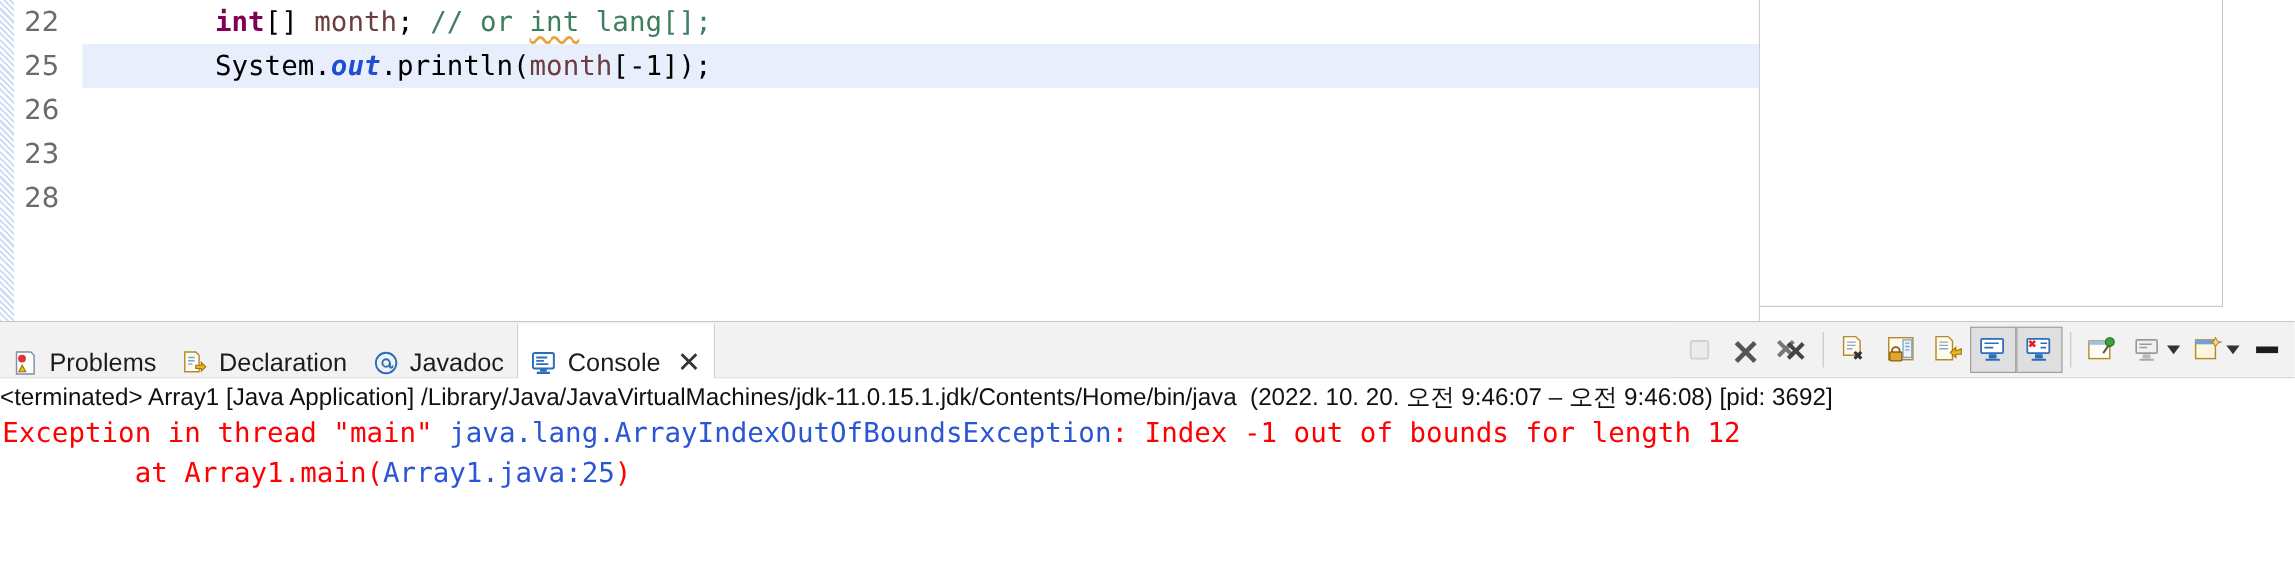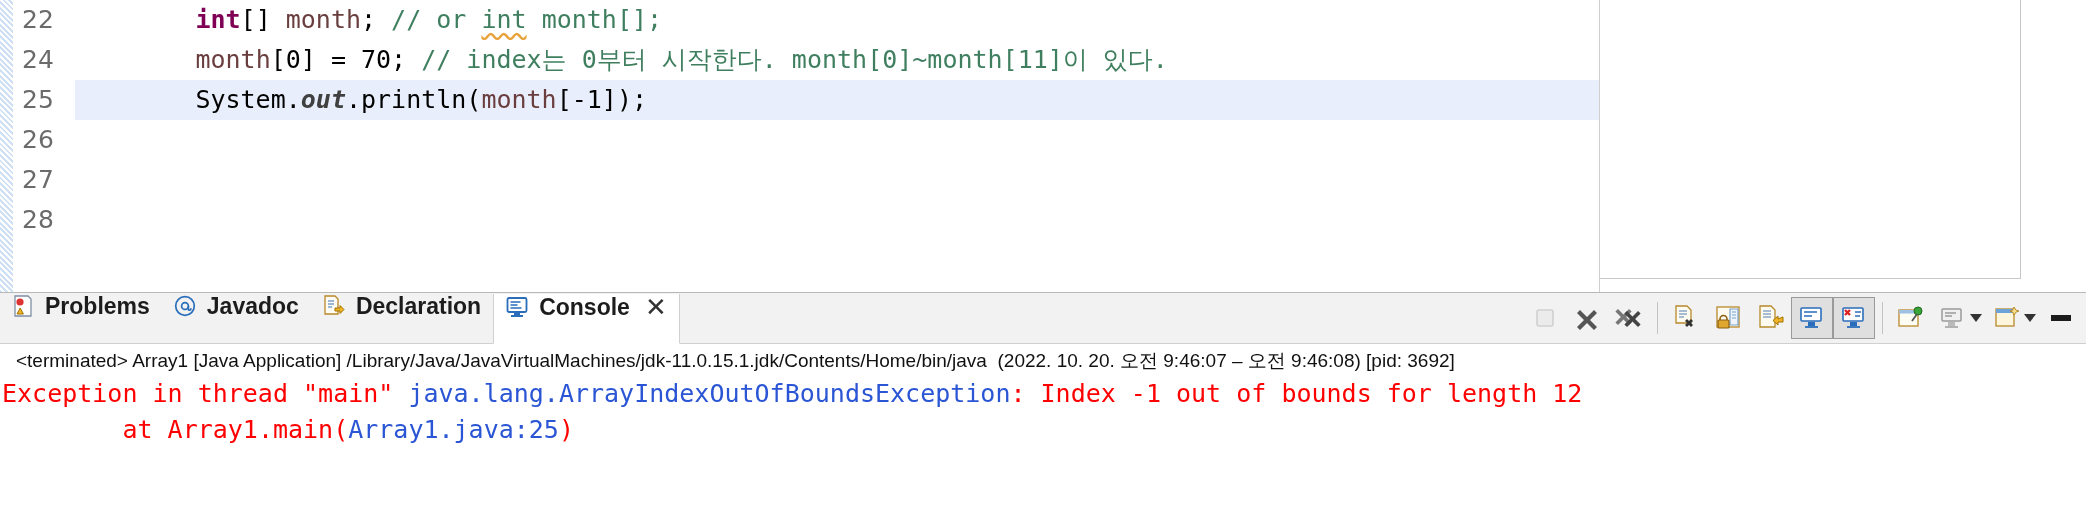--- a/index.html
+++ b/index.html
@@ -91,21 +91,21 @@
   .ltext {
     position: absolute;
     left: 62px; top: 0;
     white-space: pre;
   }
   
   .t-kw      { color: #7f0055; font-weight: bold; }
   .t-plain   { color: #000000; }
   .t-field   { color: #6a3e3e; }
   .t-comment { color: #3f7f5f; }
-  .t-static  { color: #404040; font-weight: bold; font-style: italic; }
+  .t-static  { color: #1d4ed8; font-weight: bold; font-style: italic; }
   .t-warn    {
     color: #3f7f5f;
     text-decoration: underline wavy #e8a33d;
     text-underline-offset: 4px;
   }
 
   
   .console-panel {
     position: absolute;
     left: 0; top: 292px;
@@ -121,30 +121,29 @@
     display: flex;
     align-items: center;
   }
   .tabbar-left {
     display: flex;
     align-items: center;
     height: 50px;
   }
   .tab {
     display: flex;
-    align-items: flex-start;
+    align-items: flex-end;
     height: 50px;
     padding: 0 12px 0 10px;
     gap: 9px;
     font-size: 23px;
     color: #1c1c1c;
     background: #f2f2f2;
     cursor: default;
     box-sizing: border-box;
-    font-weight: bold;
   }
   .tab.active {
     background: #ffffff;
     border-left: 1px solid #d0d0d0;
     border-right: 1px solid #d0d0d0;
     border-bottom: 1px solid #ffffff;
     margin-bottom: -1px;
   }
   .tab-label { white-space: nowrap; }
   .tab-close {
@@ -195,24 +194,24 @@
   }
 
   
   .console-body {
     position: relative;
     background: #ffffff;
     padding-top: 2px;
   }
   .term-line {
     font-family: "Liberation Sans", sans-serif;
-    font-size: 19px;
+    font-size: 22px;
     color: #111111;
     white-space: pre;
-    padding-left: 16px;
+    padding-left: 0;
     line-height: 30px;
   }
   .out-line {
     font-family: "DejaVu Sans Mono", monospace;
     font-size: 25px;
     white-space: pre;
     line-height: 36px;
     padding-left: 2px;
   }
   .c-err  { color: #ff0000; }
@@ -221,25 +220,24 @@
   }
 </style>
 </head>
 <body>
 
 <div class="editor">
   <div class="editor-folding"></div>
 
   <div class="editor-code-area">
     <div id="code-lines">
-        <div class="code-line"><span class="lnum">22</span><span class="ltext"><span class="t-plain">        </span><span class="t-kw">int</span><span class="t-plain">[] </span><span class="t-field">month</span><span class="t-plain">; </span><span class="t-comment">// or </span><span class="t-warn">int</span><span class="t-comment"> month[];</span></span></div>
-        <div class="code-line"><span class="lnum">24</span><span class="ltext"><span class="t-plain">        </span><span class="t-field">month</span><span class="t-plain">[0] = 70; </span><span class="t-comment">// index는 0부터 시작한다. month[0]~month[11]이 있다.</span></span></div>
+        <div class="code-line"><span class="lnum">22</span><span class="ltext"><span class="t-plain">        </span><span class="t-kw">int</span><span class="t-plain">[] </span><span class="t-field">month</span><span class="t-plain">; </span><span class="t-comment">// or </span><span class="t-warn">int</span><span class="t-comment"> lang[];</span></span></div>
         <div class="code-line highlight"><div class="ln-bg"></div><span class="lnum">25</span><span class="ltext"><span class="t-plain">        System.</span><span class="t-static">out</span><span class="t-plain">.println(</span><span class="t-field">month</span><span class="t-plain">[-1]);</span></span></div>
         <div class="code-line"><span class="lnum">26</span><span class="ltext"></span></div>
-        <div class="code-line"><span class="lnum">27</span><span class="ltext"></span></div>
+        <div class="code-line"><span class="lnum">23</span><span class="ltext"></span></div>
         <div class="code-line"><span class="lnum">28</span><span class="ltext"></span></div>
       </div>
   </div>
 
   <div class="editor-right-pane">
     <div class="editor-right-inner"></div>
     <div class="editor-right-far"></div>
   </div>
 </div>
 
@@ -253,36 +251,36 @@
               <path d="M4 2h13l3 3v17H4z" fill="#fdfdfd" stroke="#7f8fa6" stroke-width="1.3"></path>
               <circle cx="9" cy="8" r="3.6" fill="#d33"></circle>
               <path d="M6 20l3.2-6 3.2 6z" fill="#f0b429" stroke="#a37300" stroke-width="1"></path>
             </svg>
           </span>
           <span class="tab-label">Problems</span>
         </div>
         <div class="tab">
           <span style="display: inline-flex; width: 26px; height: 26px; align-items: center; justify-content: center;">
             <svg width="24" height="24" viewBox="0 0 24 24">
+              <path d="M3 2h10l3 3v15H3z" fill="#fdfbf2" stroke="#b8892b" stroke-width="1.3"></path>
+              <path d="M6 7h6M6 10h6M6 13h4" stroke="#7aa3cc" stroke-width="1.3"></path>
+              <path d="M13 14h5v-2.5l4 4-4 4V17h-5z" fill="#f0b429" stroke="#a37300" stroke-width="1"></path>
+            </svg>
+          </span>
+          <span class="tab-label">Declaration</span>
+        </div>
+        <div class="tab">
+          <span style="display: inline-flex; width: 26px; height: 26px; align-items: center; justify-content: center;">
+            <svg width="24" height="24" viewBox="0 0 24 24">
               <circle cx="12" cy="12" r="9.3" fill="none" stroke="#2a6ebb" stroke-width="1.7"></circle>
               <circle cx="12" cy="12" r="3.4" fill="none" stroke="#2a6ebb" stroke-width="1.7"></circle>
               <path d="M15.4 12v3.2c0 1.6 2.6 1.5 2.6-1" fill="none" stroke="#2a6ebb" stroke-width="1.7"></path>
             </svg>
           </span>
           <span class="tab-label">Javadoc</span>
-        </div>
-        <div class="tab">
-          <span style="display: inline-flex; width: 26px; height: 26px; align-items: center; justify-content: center;">
-            <svg width="24" height="24" viewBox="0 0 24 24">
-              <path d="M3 2h10l3 3v15H3z" fill="#fdfbf2" stroke="#b8892b" stroke-width="1.3"></path>
-              <path d="M6 7h6M6 10h6M6 13h4" stroke="#7aa3cc" stroke-width="1.3"></path>
-              <path d="M13 14h5v-2.5l4 4-4 4V17h-5z" fill="#f0b429" stroke="#a37300" stroke-width="1"></path>
-            </svg>
-          </span>
-          <span class="tab-label">Declaration</span>
         </div>
         <div class="tab active">
           <span style="display: inline-flex; width: 26px; height: 26px; align-items: center; justify-content: center;">
             <svg width="24" height="24" viewBox="0 0 24 24">
               <rect x="2.5" y="3" width="19" height="14" rx="1.5" fill="#fff" stroke="#2a6ebb" stroke-width="1.8"></rect>
               <path d="M5.5 7h10M5.5 10h7M5.5 13h11" stroke="#2a6ebb" stroke-width="1.6"></path>
               <path d="M9 17h6v3H9z" fill="#2a6ebb"></path>
               <path d="M6 21h12" stroke="#2a6ebb" stroke-width="2"></path>
             </svg>
           </span>

